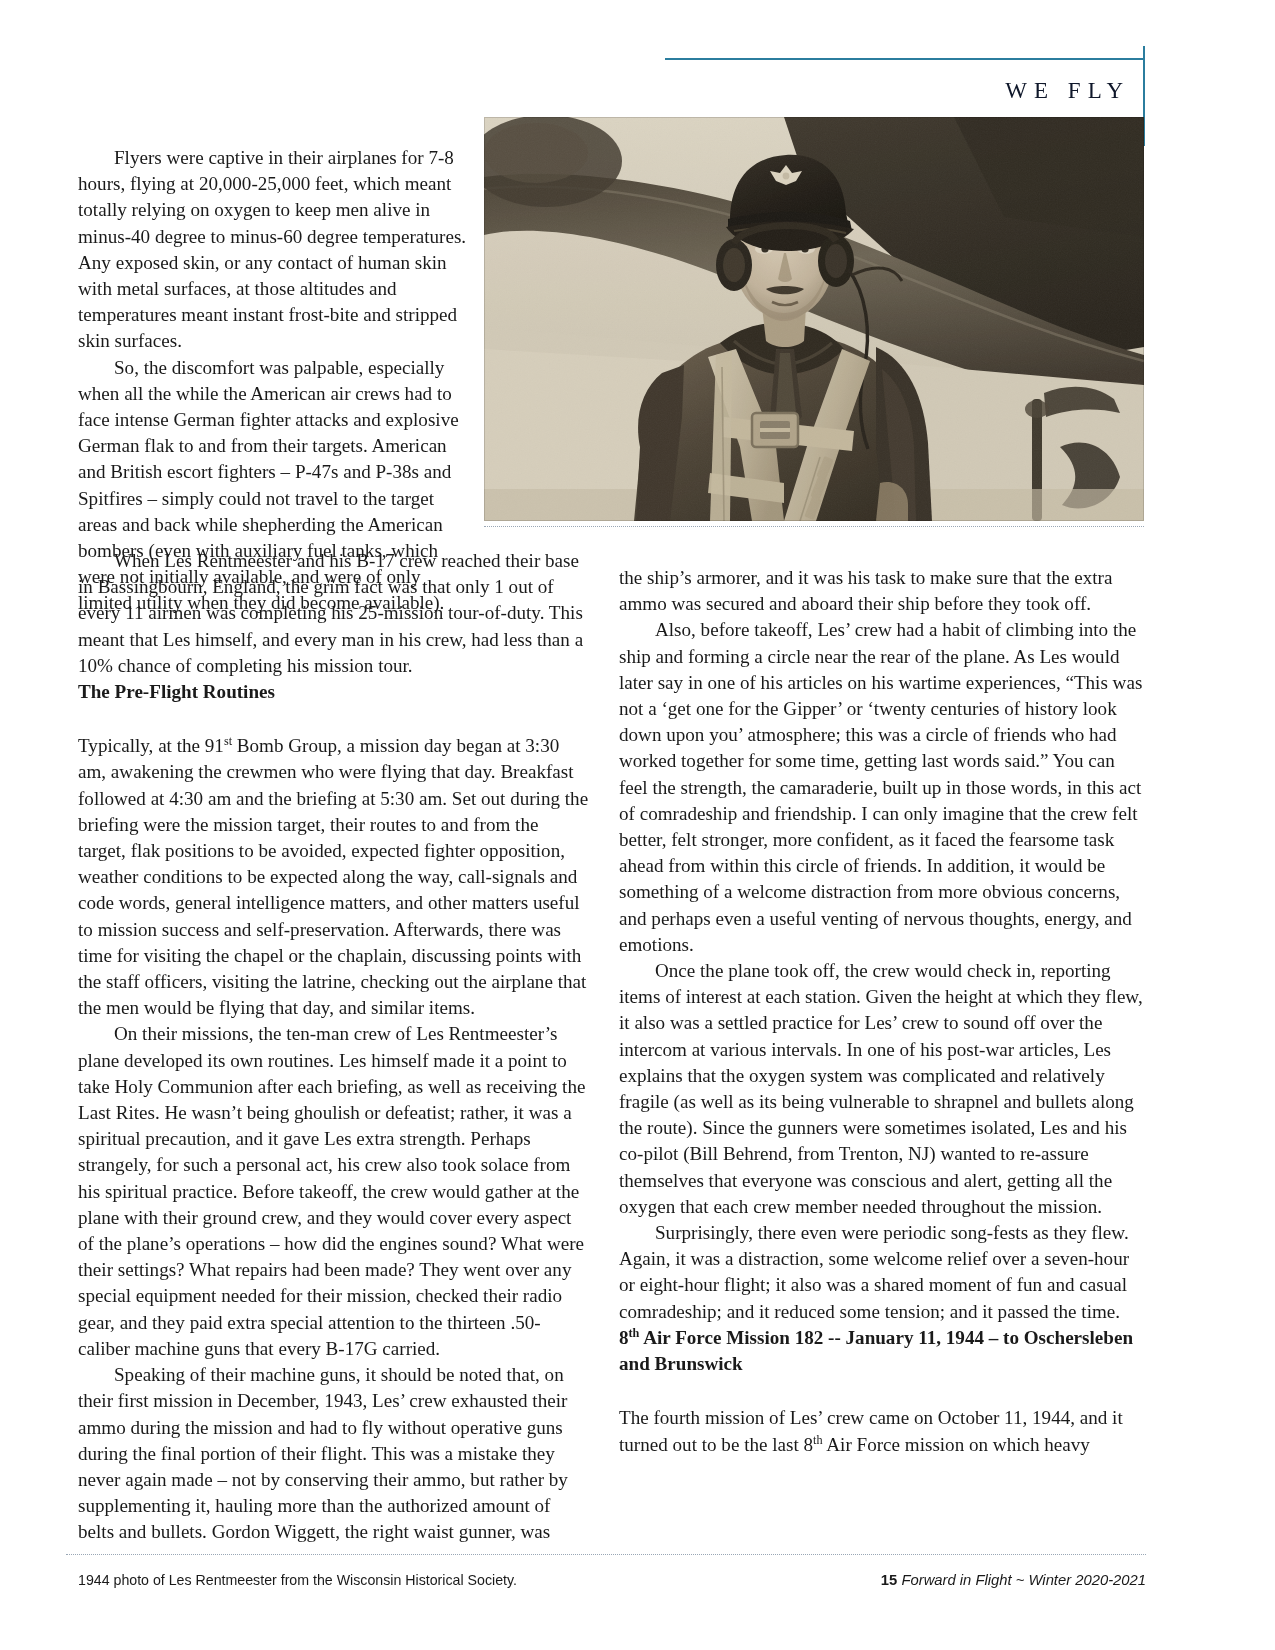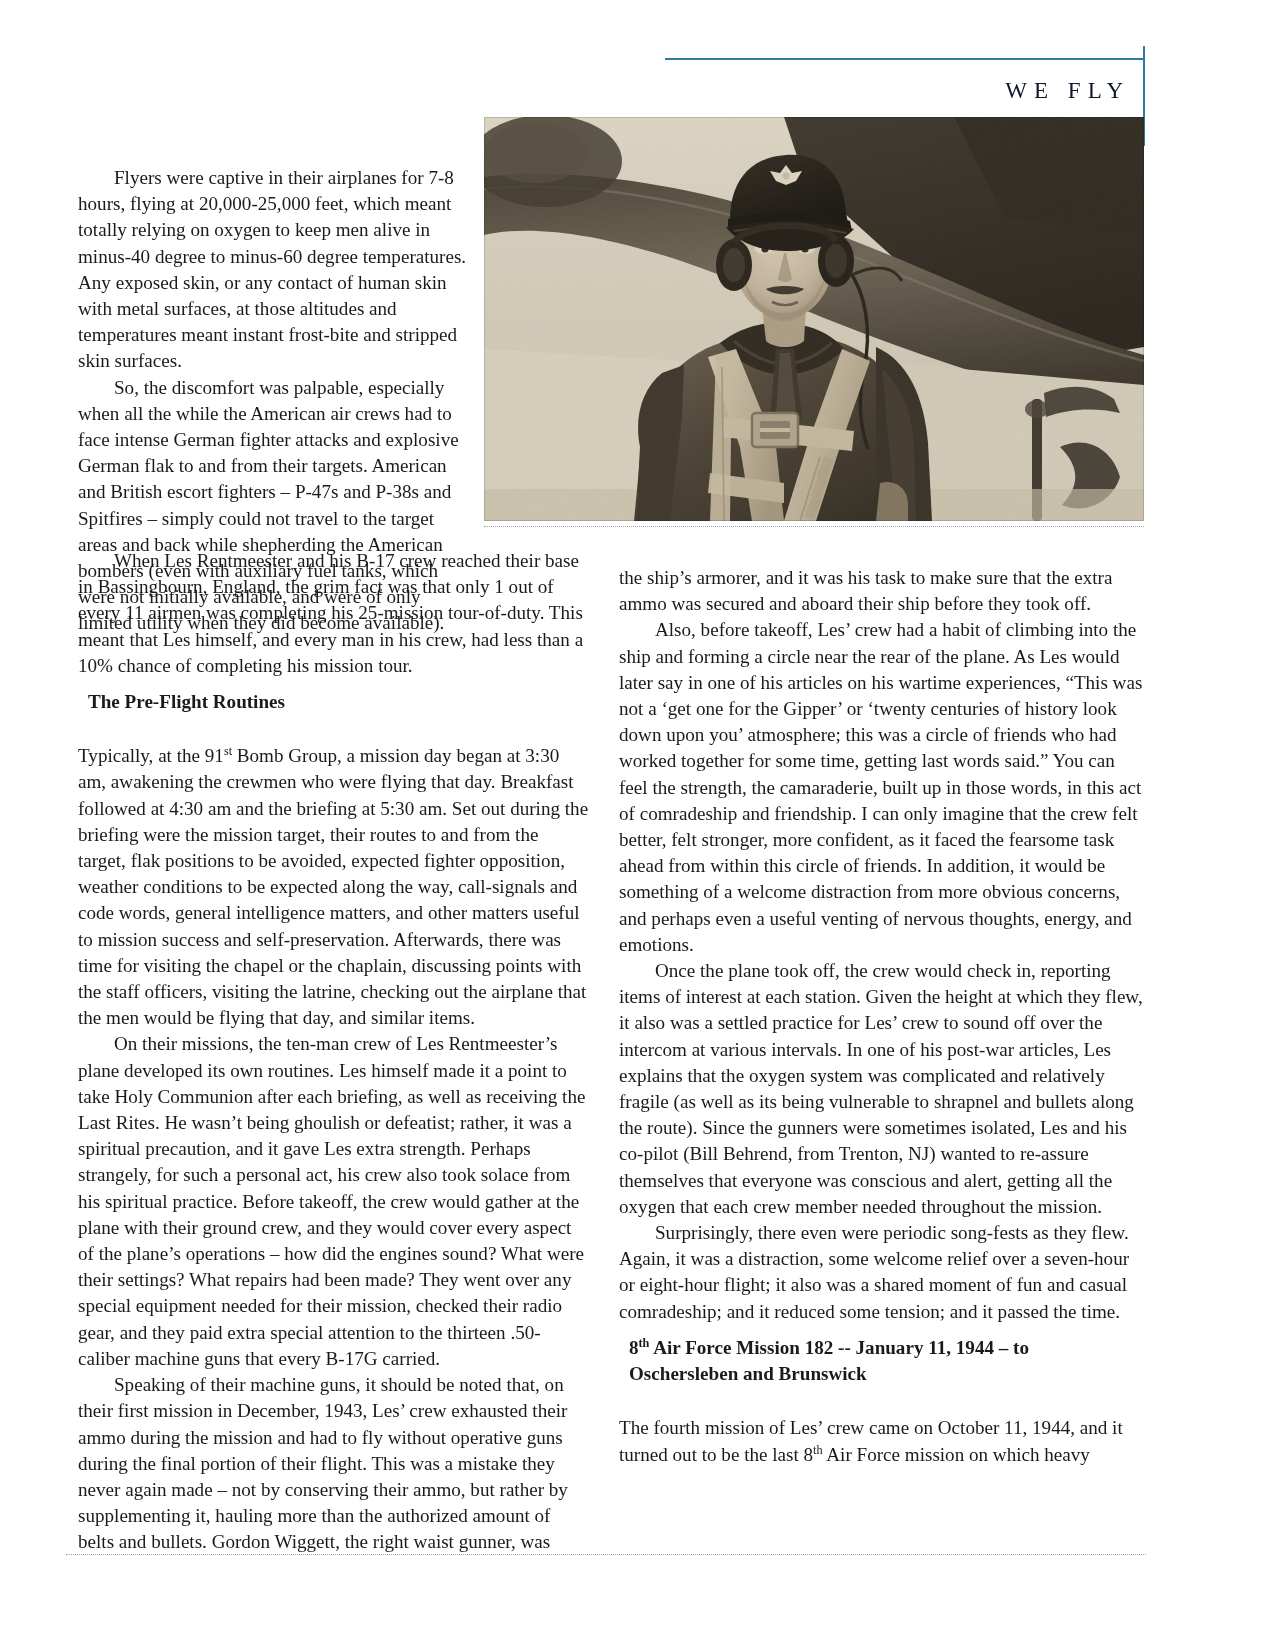--- a/index.html
+++ b/index.html
@@ -74,21 +74,20 @@
     height: 100%;
     display: block;
   }
 
   
   .col-left-top {
     position: absolute;
     left: 78px;
     top: 145px;
     width: 392px;
-    margin-top: 20px;
   }
   .col-left-wide {
     position: absolute;
     left: 78px;
     top: 548px;
     width: 512px;
   }
   .col-right {
     position: absolute;
     left: 619px;
@@ -102,21 +101,21 @@
     line-height: 26.2px;
     text-align: left;
     text-indent: 36px;
     hyphens: none;
   }
   p.body-par.noindent {
     text-indent: 0;
     margin-top: 28px;
   }
   h3.sec-head {
-    margin: 10px;
+    margin: 0;
     font-size: 19.1px;
     line-height: 26.2px;
     font-weight: bold;
     text-indent: 0;
   }
   .gap-before {
     margin-top: 26px;
   }
   .gap-after {
     margin-bottom: 26px;
@@ -384,14 +383,20 @@
 
     <p class="body-par">Surprisingly, there even were periodic song-fests as they flew. Again, it was a distraction, some welcome relief over a seven-hour or eight-hour flight; it also was a shared moment of fun and casual comradeship; and it reduced some tension; and it passed the time.</p>
 
 
     <h3 class="sec-head gap-before gap-after"><span>8</span><sup>th</sup><span> Air Force Mission 182 -- January 11, 1944 – to Oschersleben and Brunswick</span></h3>
 
     <p class="body-par noindent"><span>The fourth mission of Les’ crew came on October 11, 1944, and it turned out to be the last 8</span><sup>th</sup><span> Air Force mission on which heavy</span></p>
   </div>
 
   <div class="dotted-sep sep-footer"></div>
+  <div class="footer">
+    <div class="footer-credit">1944 photo of Les Rentmeester from the Wisconsin Historical Society.</div>
+    <div class="footer-right">
+      <span class="footer-pagenum">15</span><span> </span><span class="footer-pub">Forward in Flight ~ Winter 2020-2021</span>
+    </div>
+  </div>
 
 </div>
 
 </body></html>

